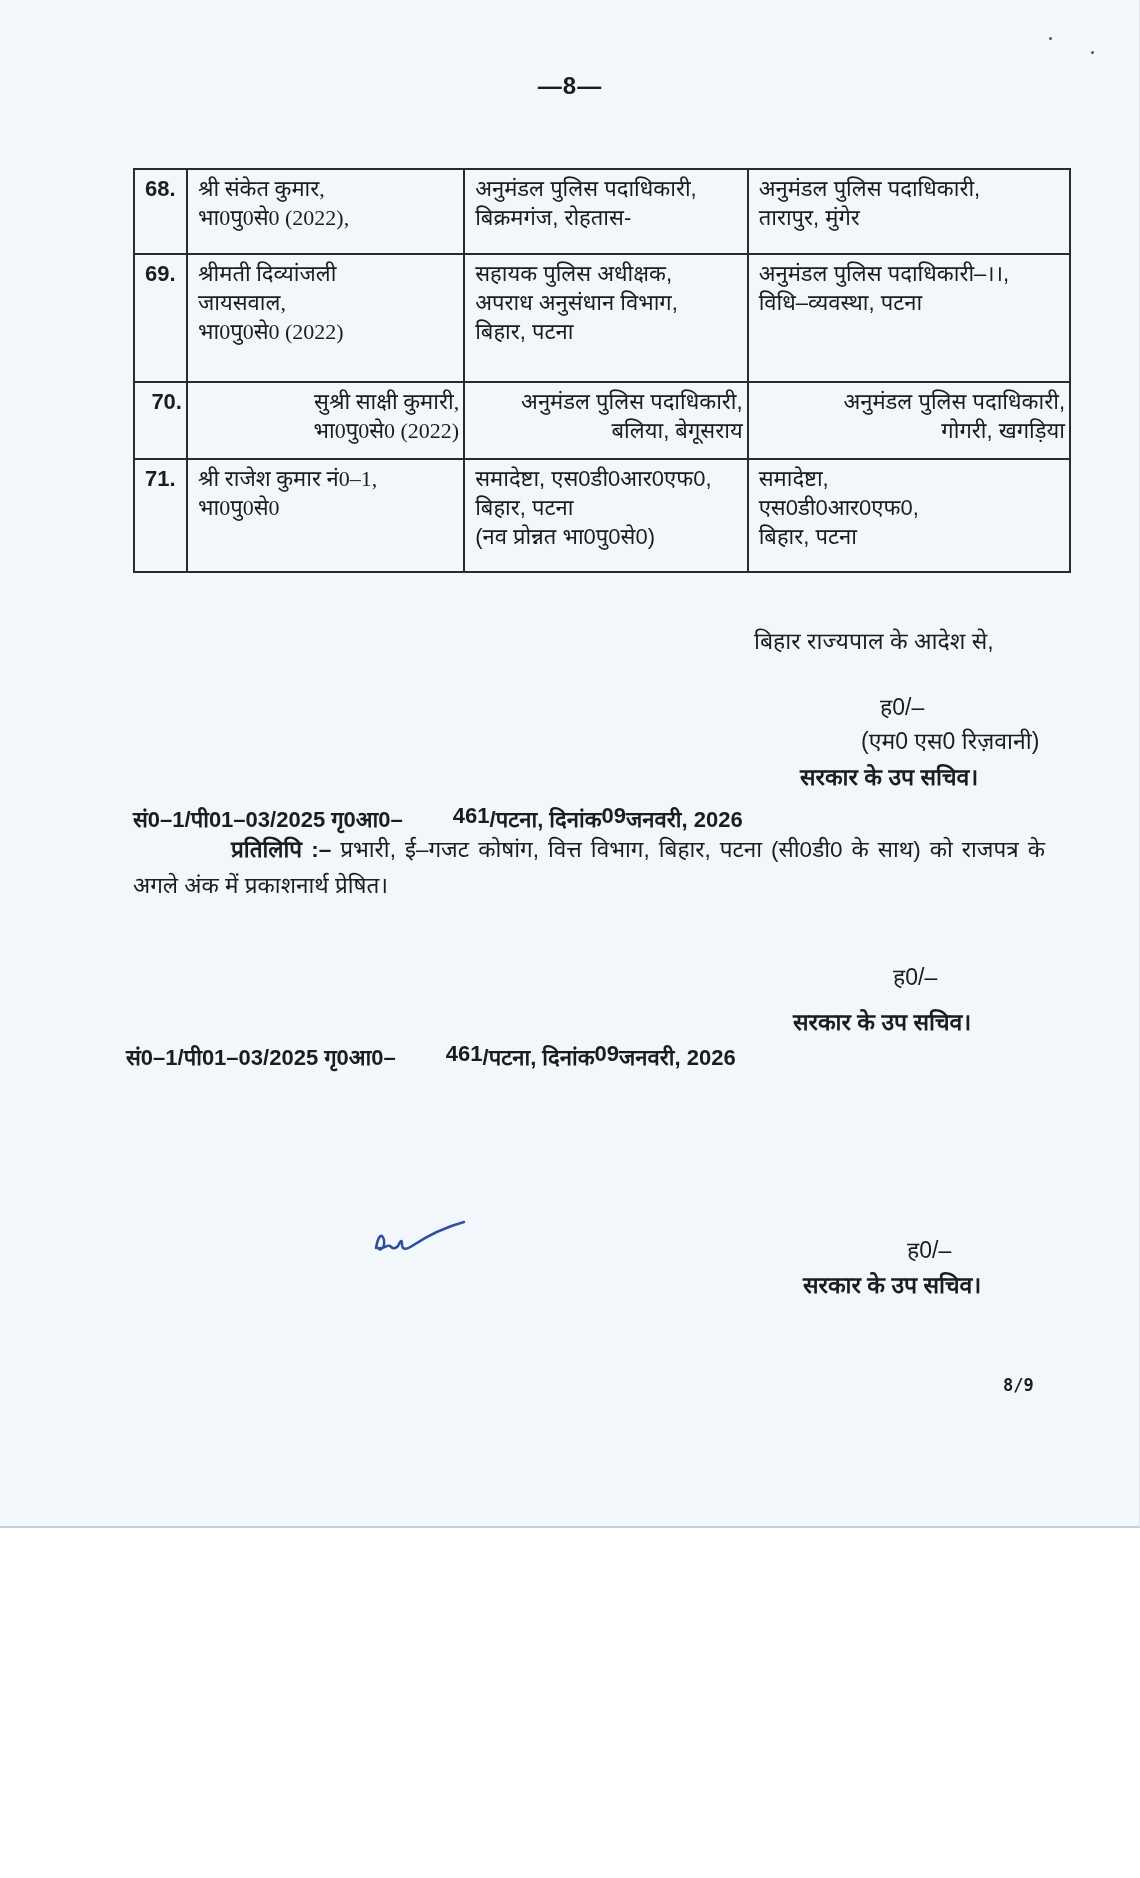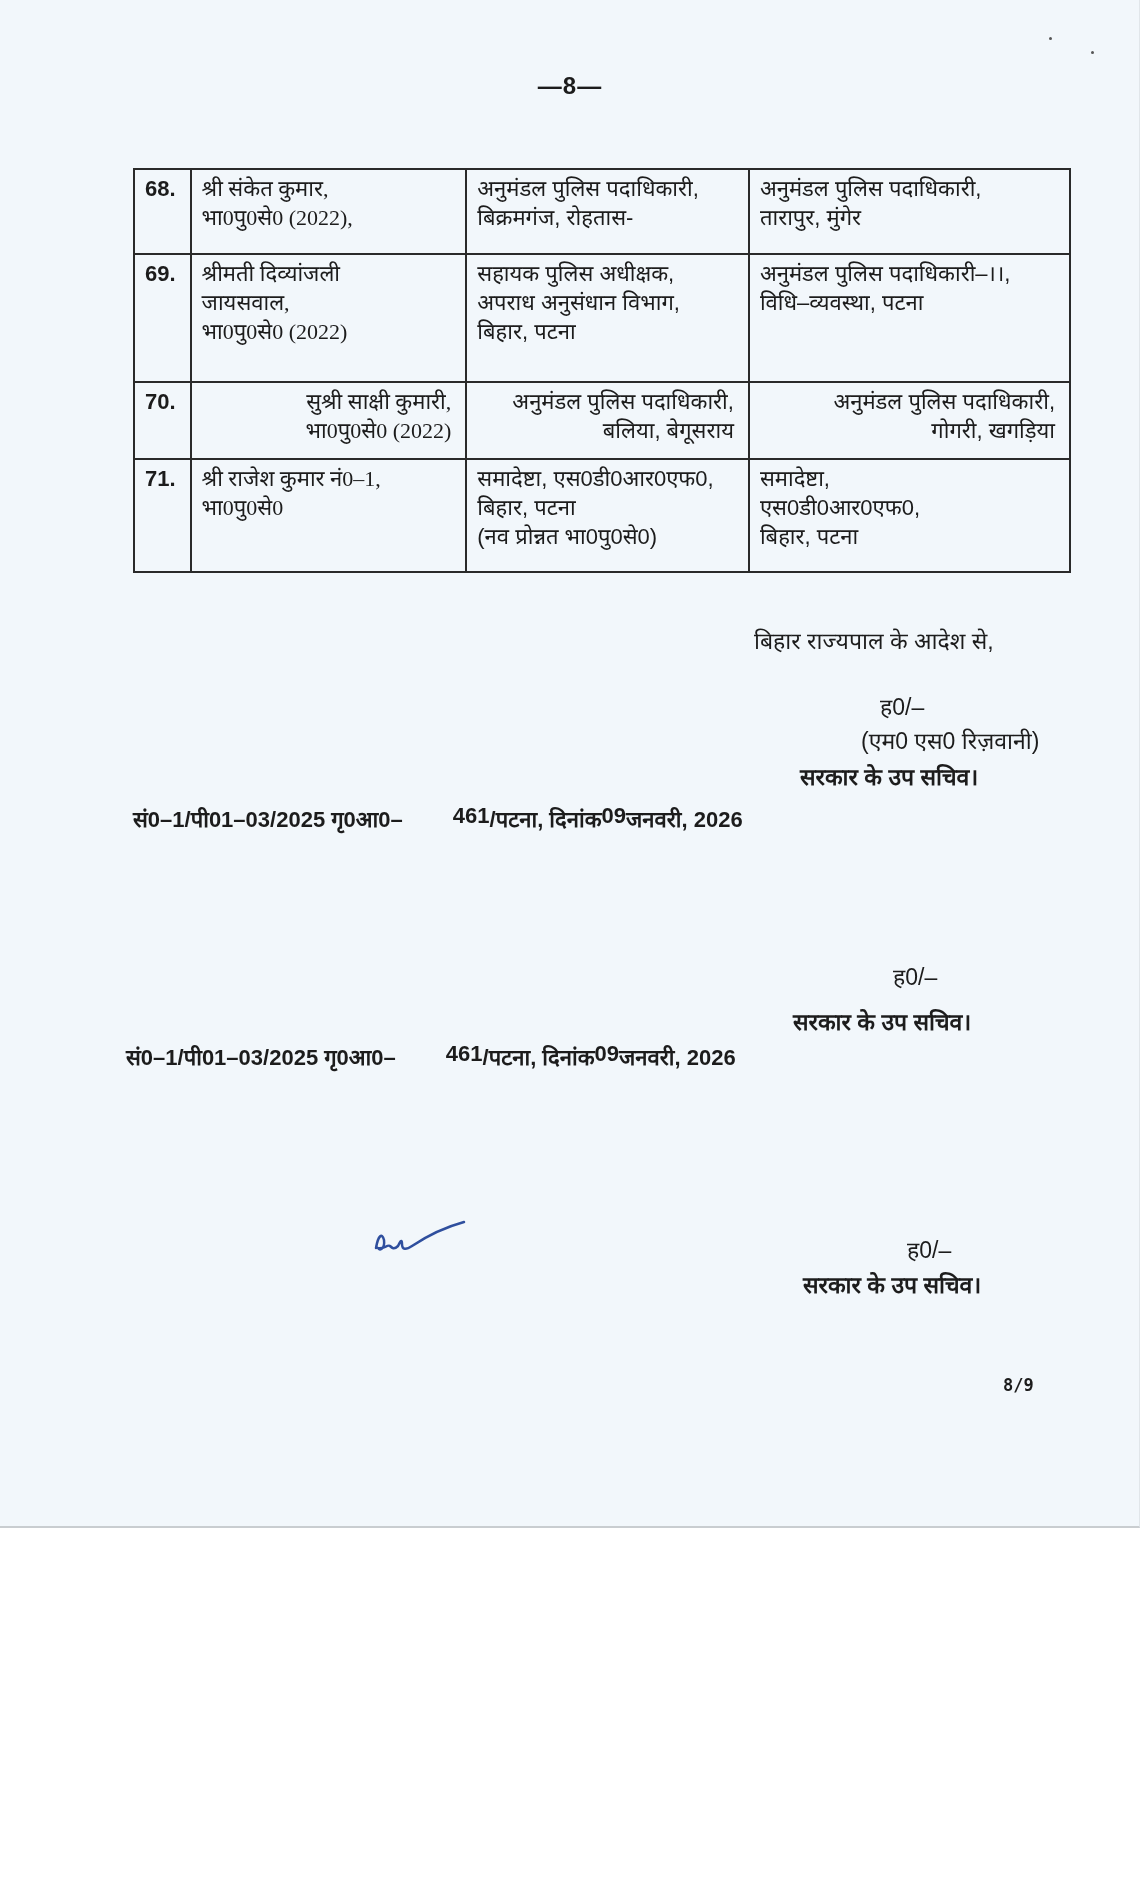--- a/index.html
+++ b/index.html
@@ -14,21 +14,21 @@
   .page-num-top {
     position: absolute; left: 0; width: 1140px; top: 72px; text-align: center;
     font-size: 24px; font-weight: bold; letter-spacing: 1px;
   }
   .speck { position: absolute; width: 3px; height: 3px; background: #555; border-radius: 50%; }
   table.postings {
     position: absolute; left: 133px; top: 168px; width: 938px;
     border-collapse: collapse; font-size: 22px; line-height: 29px;
   }
   table.postings td {
-    border: 2px solid #2a2a2a; vertical-align: top; padding: 4px 14px 6px 10px;
+    border: 2px solid #2a2a2a; vertical-align: top; padding: 4px 4px 6px 10px;
   }
   td.sn { width: 53px; font-weight: bold; padding-left: 12px; }
   td.name { width: 278px; font-family: Liberation Serif, serif; }
   td.from { width: 284px; }
   td.to { width: 323px; }
   tr.r68 td { height: 85px; }
   tr.r69 td { height: 128px; }
   tr.r70 td { height: 77px; text-align: right; }
   tr.r71 td { height: 113px; }
   .line { display: block; }
@@ -130,20 +130,24 @@
   <div class="right-block" style="left:813px; top:724px;margin-left:48px;">(एम0 एस0 रिज़वानी)</div>
   <div class="right-block bold" style="left:800px; top:760px;">सरकार के उप सचिव।</div>
 
   <div class="ref-line" style="top:803px;">
     <span>सं0–1/पी01–03/2025 गृ0आ0–</span>
     <span style="margin-left:50px;">461</span>
     <span>/पटना, दिनांक</span>
     <span>09</span>
     <span>जनवरी, 2026</span>
   </div>
+  <div class="para" style="top:832px;">
+    <span class="lbl">प्रतिलिपि :–</span>
+    <span>प्रभारी, ई–गजट कोषांग, वित्त विभाग, बिहार, पटना (सी0डी0 के साथ) को राजपत्र के अगले अंक में प्रकाशनार्थ प्रेषित।</span>
+  </div>
   <div class="right-block" style="left:893px; top:960px;">ह0/–</div>
   <div class="right-block bold" style="left:793px; top:1005px;">सरकार के उप सचिव।</div>
 
   <div class="ref-line" style="top:1041px; left:126px; width:919px;">
     <span>सं0–1/पी01–03/2025 गृ0आ0–</span>
     <span style="margin-left:50px;">461</span>
     <span>/पटना, दिनांक</span>
     <span>09</span>
     <span>जनवरी, 2026</span>
   </div>

